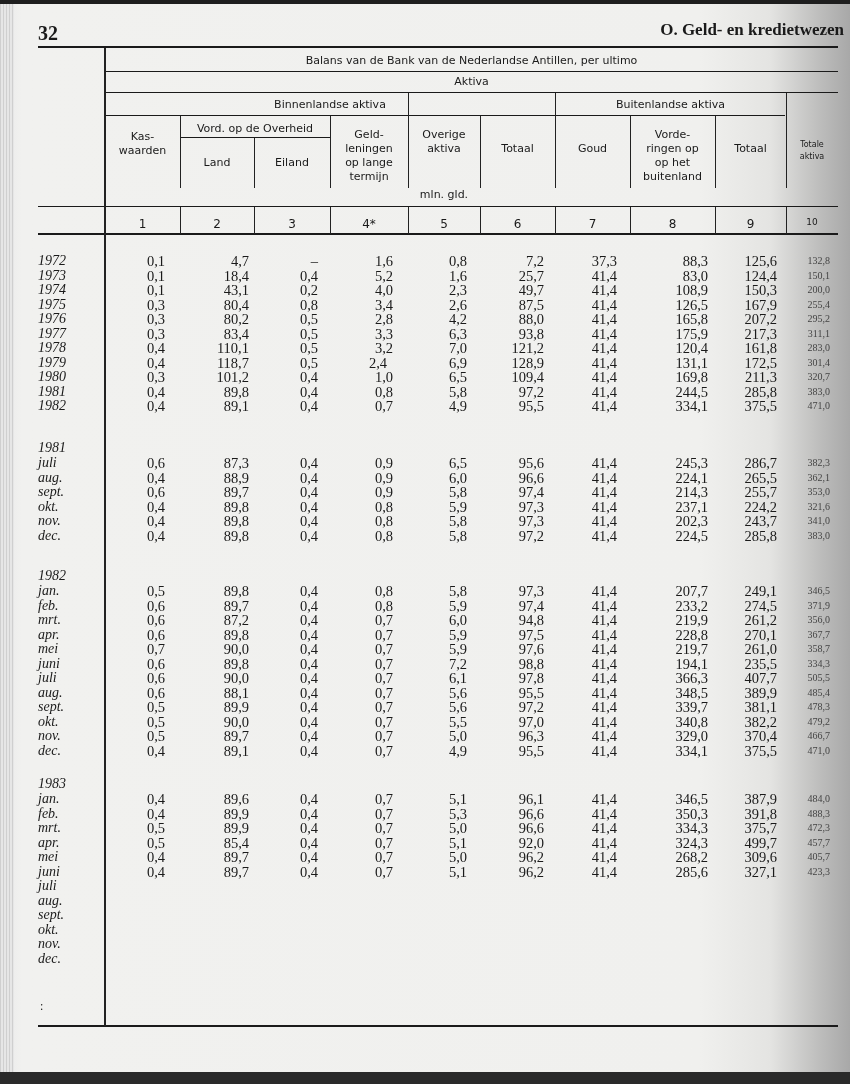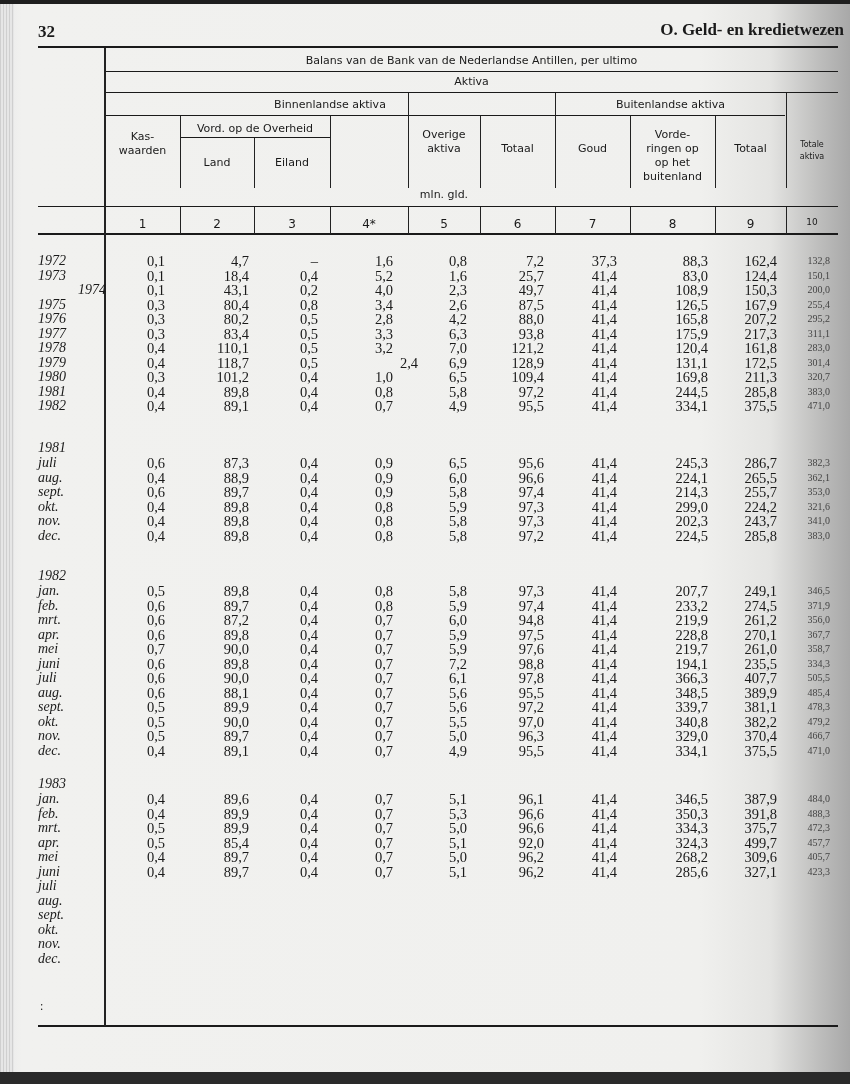--- a/index.html
+++ b/index.html
@@ -13,21 +13,21 @@
   .page {
     position: absolute; left: 0; top: 4px; width: 850px; height: 1068px;
     background: linear-gradient(90deg, #dcdcdc 0px, #ececec 10px, #f1f1ef 22px, #f0f0ee 700px, #e4e4e2 770px, #bdbdbc 820px, #a8a8a8 850px);
   }
   .spine {
     position: absolute; left: 0; top: 0; width: 14px; height: 100%;
     background: repeating-linear-gradient(90deg, #cfcfcf 0 1px, #e6e6e6 1px 3px);
   }
   .pagenum {
     position: absolute; left: 38px; top: 18px;
-    font-size: 17px; font-weight: bold; text-align: right;
+    font-size: 20px; font-weight: bold; text-align: right;
   }
   .chapter {
     position: absolute; right: 6px; top: 16px;
     font-size: 17px; font-weight: bold; white-space: nowrap;
   }
   .rule { position: absolute; background: #1a1a1a; }
   .hdr {
     position: absolute;
     font-family: "DejaVu Sans", sans-serif;
     font-size: 11px; text-align: center; line-height: 14px;
@@ -96,20 +96,24 @@
 
   <div class="hdr" style="left:105px; top:50px; width:733px;">Balans van de Bank van de Nederlandse Antillen, per ultimo</div>
   <div class="hdr" style="left:105px; top:71px; width:733px;">Aktiva</div>
   <div class="hdr" style="left:105px; top:94px; width:450px;">Binnenlandse aktiva</div>
   <div class="hdr" style="left:555px; top:94px; width:231px;">Buitenlandse aktiva</div>
   <div class="hdr" style="left:180px; top:118px; width:150px;">Vord. op de Overheid</div>
   <div class="hdr" style="left:105px; top:126px; width:75px; white-space:pre-line;">Kas-
 waarden</div>
   <div class="hdr" style="left:180px; top:152px; width:74px;">Land</div>
   <div class="hdr" style="left:254px; top:152px; width:76px;">Eiland</div>
+  <div class="hdr" style="left:330px; top:124px; width:78px; white-space:pre-line;">Geld-
+leningen
+op lange
+termijn</div>
   <div class="hdr" style="left:408px; top:124px; width:72px; white-space:pre-line;">Overige
 aktiva</div>
   <div class="hdr" style="left:480px; top:138px; width:75px;">Totaal</div>
   <div class="hdr" style="left:555px; top:138px; width:75px;">Goud</div>
   <div class="hdr" style="left:630px; top:124px; width:85px; white-space:pre-line;">Vorde-
 ringen op
 op het
 buitenland</div>
   <div class="hdr" style="left:715px; top:138px; width:71px;">Totaal</div>
   <div class="hdr" style="left:786px; top:135px; width:52px; font-size:8px; line-height:12px; white-space:pre-line;">Totale
@@ -130,34 +134,34 @@
   <div id="table-body">
       <div class="lbl" style="top: 250px;">1972</div>
       <div class="num" style="top: 250px; right: 685px;">0,1</div>
       <div class="num" style="top: 250px; right: 601px;">4,7</div>
       <div class="num" style="top: 250px; right: 532px;">–</div>
       <div class="num" style="top: 250px; right: 457px;">1,6</div>
       <div class="num" style="top: 250px; right: 383px;">0,8</div>
       <div class="num" style="top: 250px; right: 306px;">7,2</div>
       <div class="num" style="top: 250px; right: 233px;">37,3</div>
       <div class="num" style="top: 250px; right: 142px;">88,3</div>
-      <div class="num" style="top: 250px; right: 73px;">162,4</div>
+      <div class="num" style="top: 250px; right: 73px;">125,6</div>
       <div class="num small" style="top: 250px; right: 20px;">132,8</div>
       <div class="lbl" style="top: 264.5px;">1973</div>
       <div class="num" style="top: 264.5px; right: 685px;">0,1</div>
       <div class="num" style="top: 264.5px; right: 601px;">18,4</div>
       <div class="num" style="top: 264.5px; right: 532px;">0,4</div>
       <div class="num" style="top: 264.5px; right: 457px;">5,2</div>
       <div class="num" style="top: 264.5px; right: 383px;">1,6</div>
       <div class="num" style="top: 264.5px; right: 306px;">25,7</div>
       <div class="num" style="top: 264.5px; right: 233px;">41,4</div>
       <div class="num" style="top: 264.5px; right: 142px;">83,0</div>
       <div class="num" style="top: 264.5px; right: 73px;">124,4</div>
       <div class="num small" style="top: 264.5px; right: 20px;">150,1</div>
-      <div class="lbl" style="top: 279px; margin-left: 40px;">1974</div>
+      <div class="lbl" style="top: 279px;">1974</div>
       <div class="num" style="top: 279px; right: 685px;">0,1</div>
       <div class="num" style="top: 279px; right: 601px;">43,1</div>
       <div class="num" style="top: 279px; right: 532px;">0,2</div>
       <div class="num" style="top: 279px; right: 457px;">4,0</div>
       <div class="num" style="top: 279px; right: 383px;">2,3</div>
       <div class="num" style="top: 279px; right: 306px;">49,7</div>
       <div class="num" style="top: 279px; right: 233px;">41,4</div>
       <div class="num" style="top: 279px; right: 142px;">108,9</div>
       <div class="num" style="top: 279px; right: 73px;">150,3</div>
       <div class="num small" style="top: 279px; right: 20px;">200,0</div>
@@ -202,21 +206,21 @@
       <div class="num" style="top: 337px; right: 383px;">7,0</div>
       <div class="num" style="top: 337px; right: 306px;">121,2</div>
       <div class="num" style="top: 337px; right: 233px;">41,4</div>
       <div class="num" style="top: 337px; right: 142px;">120,4</div>
       <div class="num" style="top: 337px; right: 73px;">161,8</div>
       <div class="num small" style="top: 337px; right: 20px;">283,0</div>
       <div class="lbl" style="top: 351.5px;">1979</div>
       <div class="num" style="top: 351.5px; right: 685px;">0,4</div>
       <div class="num" style="top: 351.5px; right: 601px;">118,7</div>
       <div class="num" style="top: 351.5px; right: 532px;">0,5</div>
-      <div class="num" style="top: 351.5px; right: 432px;">2,4</div>
+      <div class="num" style="top: 351.5px; right: 463px;">2,4</div>
       <div class="num" style="top: 351.5px; right: 383px;">6,9</div>
       <div class="num" style="top: 351.5px; right: 306px;">128,9</div>
       <div class="num" style="top: 351.5px; right: 233px;">41,4</div>
       <div class="num" style="top: 351.5px; right: 142px;">131,1</div>
       <div class="num" style="top: 351.5px; right: 73px;">172,5</div>
       <div class="num small" style="top: 351.5px; right: 20px;">301,4</div>
       <div class="lbl" style="top: 366px;">1980</div>
       <div class="num" style="top: 366px; right: 685px;">0,3</div>
       <div class="num" style="top: 366px; right: 601px;">101,2</div>
       <div class="num" style="top: 366px; right: 532px;">0,4</div>
@@ -284,21 +288,21 @@
       <div class="num" style="top: 481px; right: 73px;">255,7</div>
       <div class="num small" style="top: 481px; right: 20px;">353,0</div>
       <div class="lbl" style="top: 495.5px;">okt.</div>
       <div class="num" style="top: 495.5px; right: 685px;">0,4</div>
       <div class="num" style="top: 495.5px; right: 601px;">89,8</div>
       <div class="num" style="top: 495.5px; right: 532px;">0,4</div>
       <div class="num" style="top: 495.5px; right: 457px;">0,8</div>
       <div class="num" style="top: 495.5px; right: 383px;">5,9</div>
       <div class="num" style="top: 495.5px; right: 306px;">97,3</div>
       <div class="num" style="top: 495.5px; right: 233px;">41,4</div>
-      <div class="num" style="top: 495.5px; right: 142px;">299,0</div>
+      <div class="num" style="top: 495.5px; right: 142px;">237,1</div>
       <div class="num" style="top: 495.5px; right: 73px;">224,2</div>
       <div class="num small" style="top: 495.5px; right: 20px;">321,6</div>
       <div class="lbl" style="top: 510px;">nov.</div>
       <div class="num" style="top: 510px; right: 685px;">0,4</div>
       <div class="num" style="top: 510px; right: 601px;">89,8</div>
       <div class="num" style="top: 510px; right: 532px;">0,4</div>
       <div class="num" style="top: 510px; right: 457px;">0,8</div>
       <div class="num" style="top: 510px; right: 383px;">5,8</div>
       <div class="num" style="top: 510px; right: 306px;">97,3</div>
       <div class="num" style="top: 510px; right: 233px;">41,4</div>

